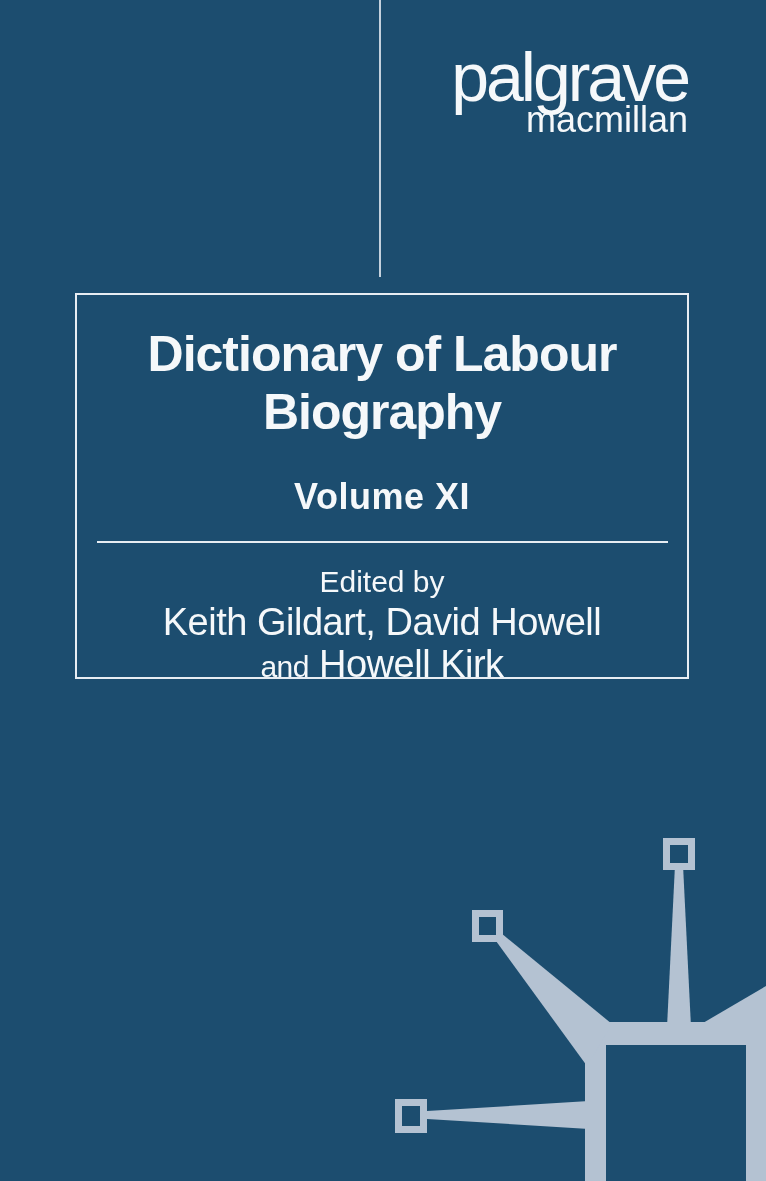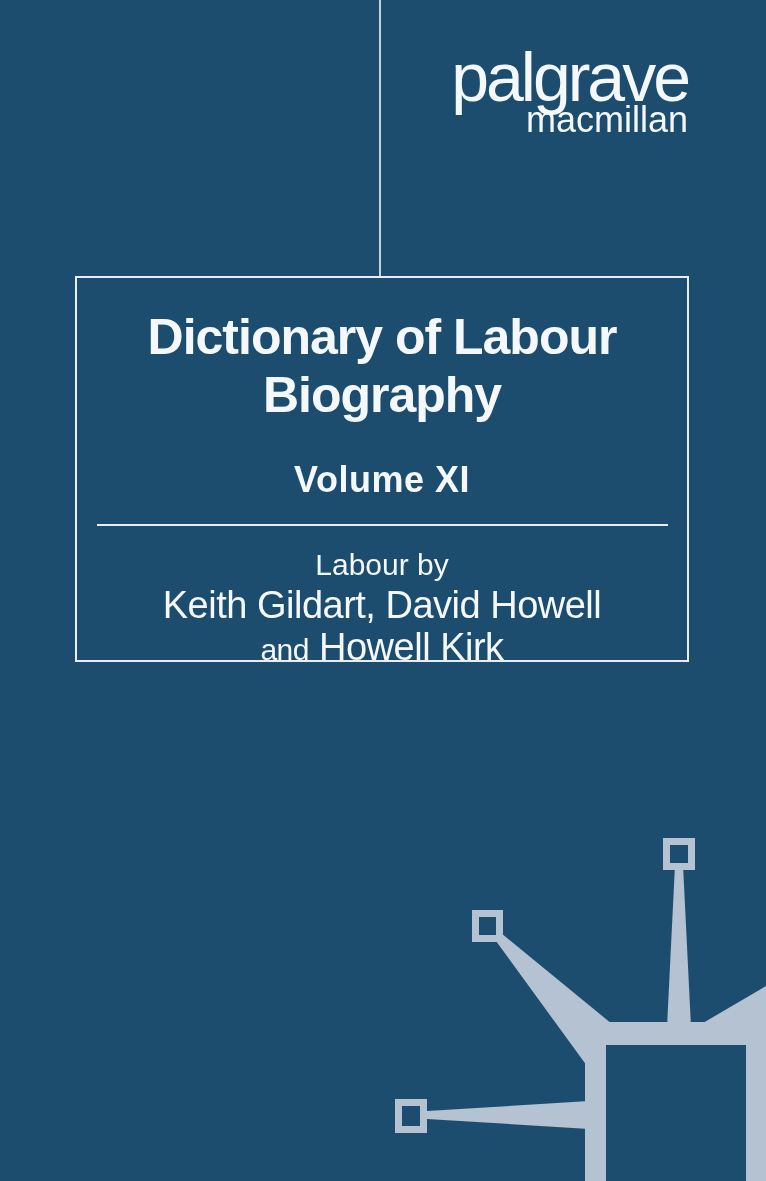--- a/index.html
+++ b/index.html
@@ -42,21 +42,21 @@
   .logo-secondary {
     font-size: 36px;
     line-height: 20px;
     font-weight: 400;
     letter-spacing: 0px;
   }
   
   #title-box {
     position: absolute;
     left: 75px;
-    top: 276px;
+    top: 293px;
     width: 614px;
     height: 386px;
     box-sizing: border-box;
     border: 2px solid var(--c-border, #e7edf3);
     text-align: center;
     color: var(--c-text, #f5f8fa);
   }
   .book-title {
     margin: 30px auto 0;
     max-width: 560px;
@@ -112,21 +112,21 @@
 
   <div id="logo">
     <div class="logo-primary">palgrave</div>
     <div class="logo-secondary">macmillan</div>
   </div>
 
   <div id="title-box">
     <div class="book-title">Dictionary of Labour Biography</div>
     <div class="volume">Volume XI</div>
     <div class="divider"></div>
-    <div class="edited-by">Labour by</div>
+    <div class="edited-by">Edited by</div>
     <div class="editors">
       <div>Keith Gildart, David Howell</div>
       <div><span class="conj">and</span> <span>Howell Kirk</span></div>
     </div>
   </div>
 
   <svg id="ornament" viewBox="380 830 386 351" xmlns="http://www.w3.org/2000/svg" aria-hidden="true">
 
     <rect x="585" y="1022" width="181" height="23" fill="currentColor"></rect>
 

